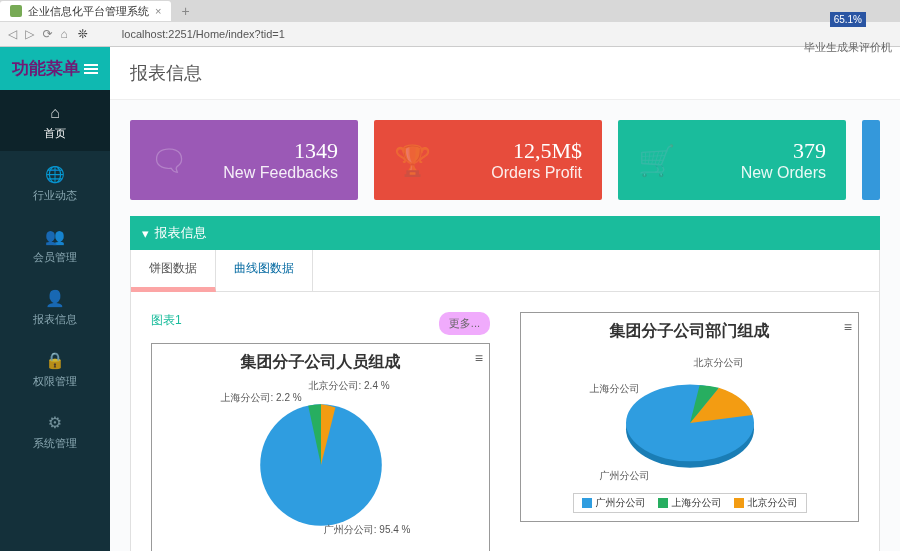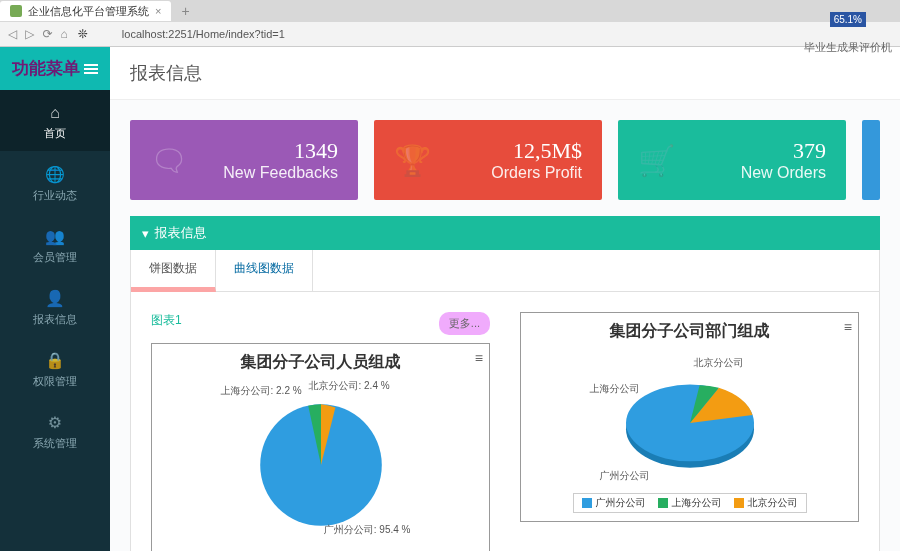--- a/index.html
+++ b/index.html
@@ -184,21 +184,21 @@
             <div class="chart-box">
               <span class="chart-menu">≡</span>
               <div class="ch-title">集团分子公司人员组成</div>
               <div class="pie-wrap">
                 <svg class="pie-svg" viewBox="0 0 100 100">
                   <circle cx="50" cy="55" r="38" fill="#2f9de0"></circle>
                   <path d="M50 55 L50 17 A38 38 0 0 1 59 19 Z" fill="#f39c12"></path>
                   <path d="M50 55 L42 18 A38 38 0 0 1 50 17 Z" fill="#27ae60"></path>
                 </svg>
                 <span class="pie-label" style="top:2px;left:68px">北京分公司: 2.4 %</span>
-                <span class="pie-label" style="top:7px;left:-20px">上海分公司: 2.2 %</span>
+                <span class="pie-label" style="top:14px;left:-20px">上海分公司: 2.2 %</span>
                 <span class="pie-label" style="bottom:0;right:-10px">广州分公司: 95.4 %</span>
               </div>
             </div>
           </div>
 
           <div class="chart-col">
             <div class="chart-box">
               <span class="chart-menu">≡</span>
               <div class="ch-title">集团分子公司部门组成</div>
               <div class="pie-wrap" style="margin-top:10px">

